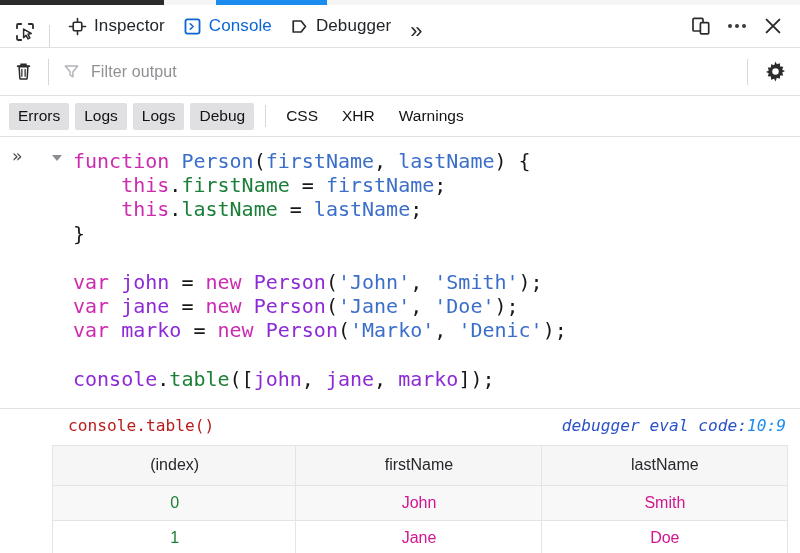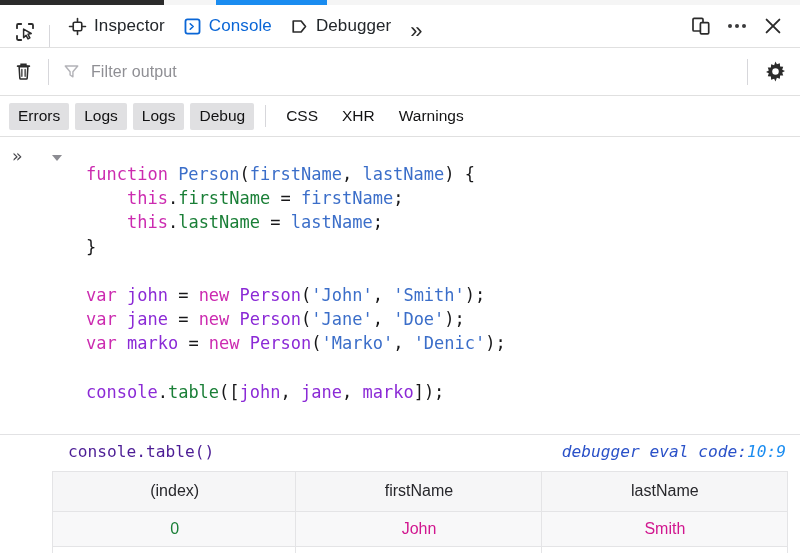--- a/index.html
+++ b/index.html
@@ -174,24 +174,24 @@
   }
   .ci-twisty {
     position: absolute;
     left: 52px; top: 18px;
     width: 0; height: 0;
     border-left: 5.5px solid transparent;
     border-right: 5.5px solid transparent;
     border-top: 6.5px solid #8c8c92;
   }
   .code {
-    margin: 18px;
+    margin: 5px;
     padding: 0 0 0 68px;
     font-family: "DejaVu Sans Mono", monospace;
-    font-size: 17px;
+    font-size: 20px;
     line-height: 24.2px;
     white-space: pre;
     color: #18181a;
   }
   .c-kw   { color: #cc2bb0; }          
   .c-fn   { color: #3b6ec9; }          
   .c-fn2  { color: #8b2ad6; }          
   .c-param{ color: #3b6ec9; }          
   .c-prop { color: #1a7f37; }          
   .c-str  { color: #3b6ec9; }          
@@ -202,21 +202,21 @@
   .msg-row {
     position: relative;
     display: flex;
     align-items: flex-start;
     padding: 6px 14px 0 68px;
     background: #ffffff;
   }
   .msg-label {
     font-family: "DejaVu Sans Mono", monospace;
     font-size: 16.2px;
-    color: #4c1d95;
+    color: #b91c1c;
     line-height: 22px;
   }
   .msg-spacer { flex: 1 1 auto; }
   .msg-source {
     font-family: "DejaVu Sans Mono", monospace;
     font-size: 16.2px;
     color: #2a51c8;
     line-height: 22px;
     white-space: nowrap;
     font-style: italic;

